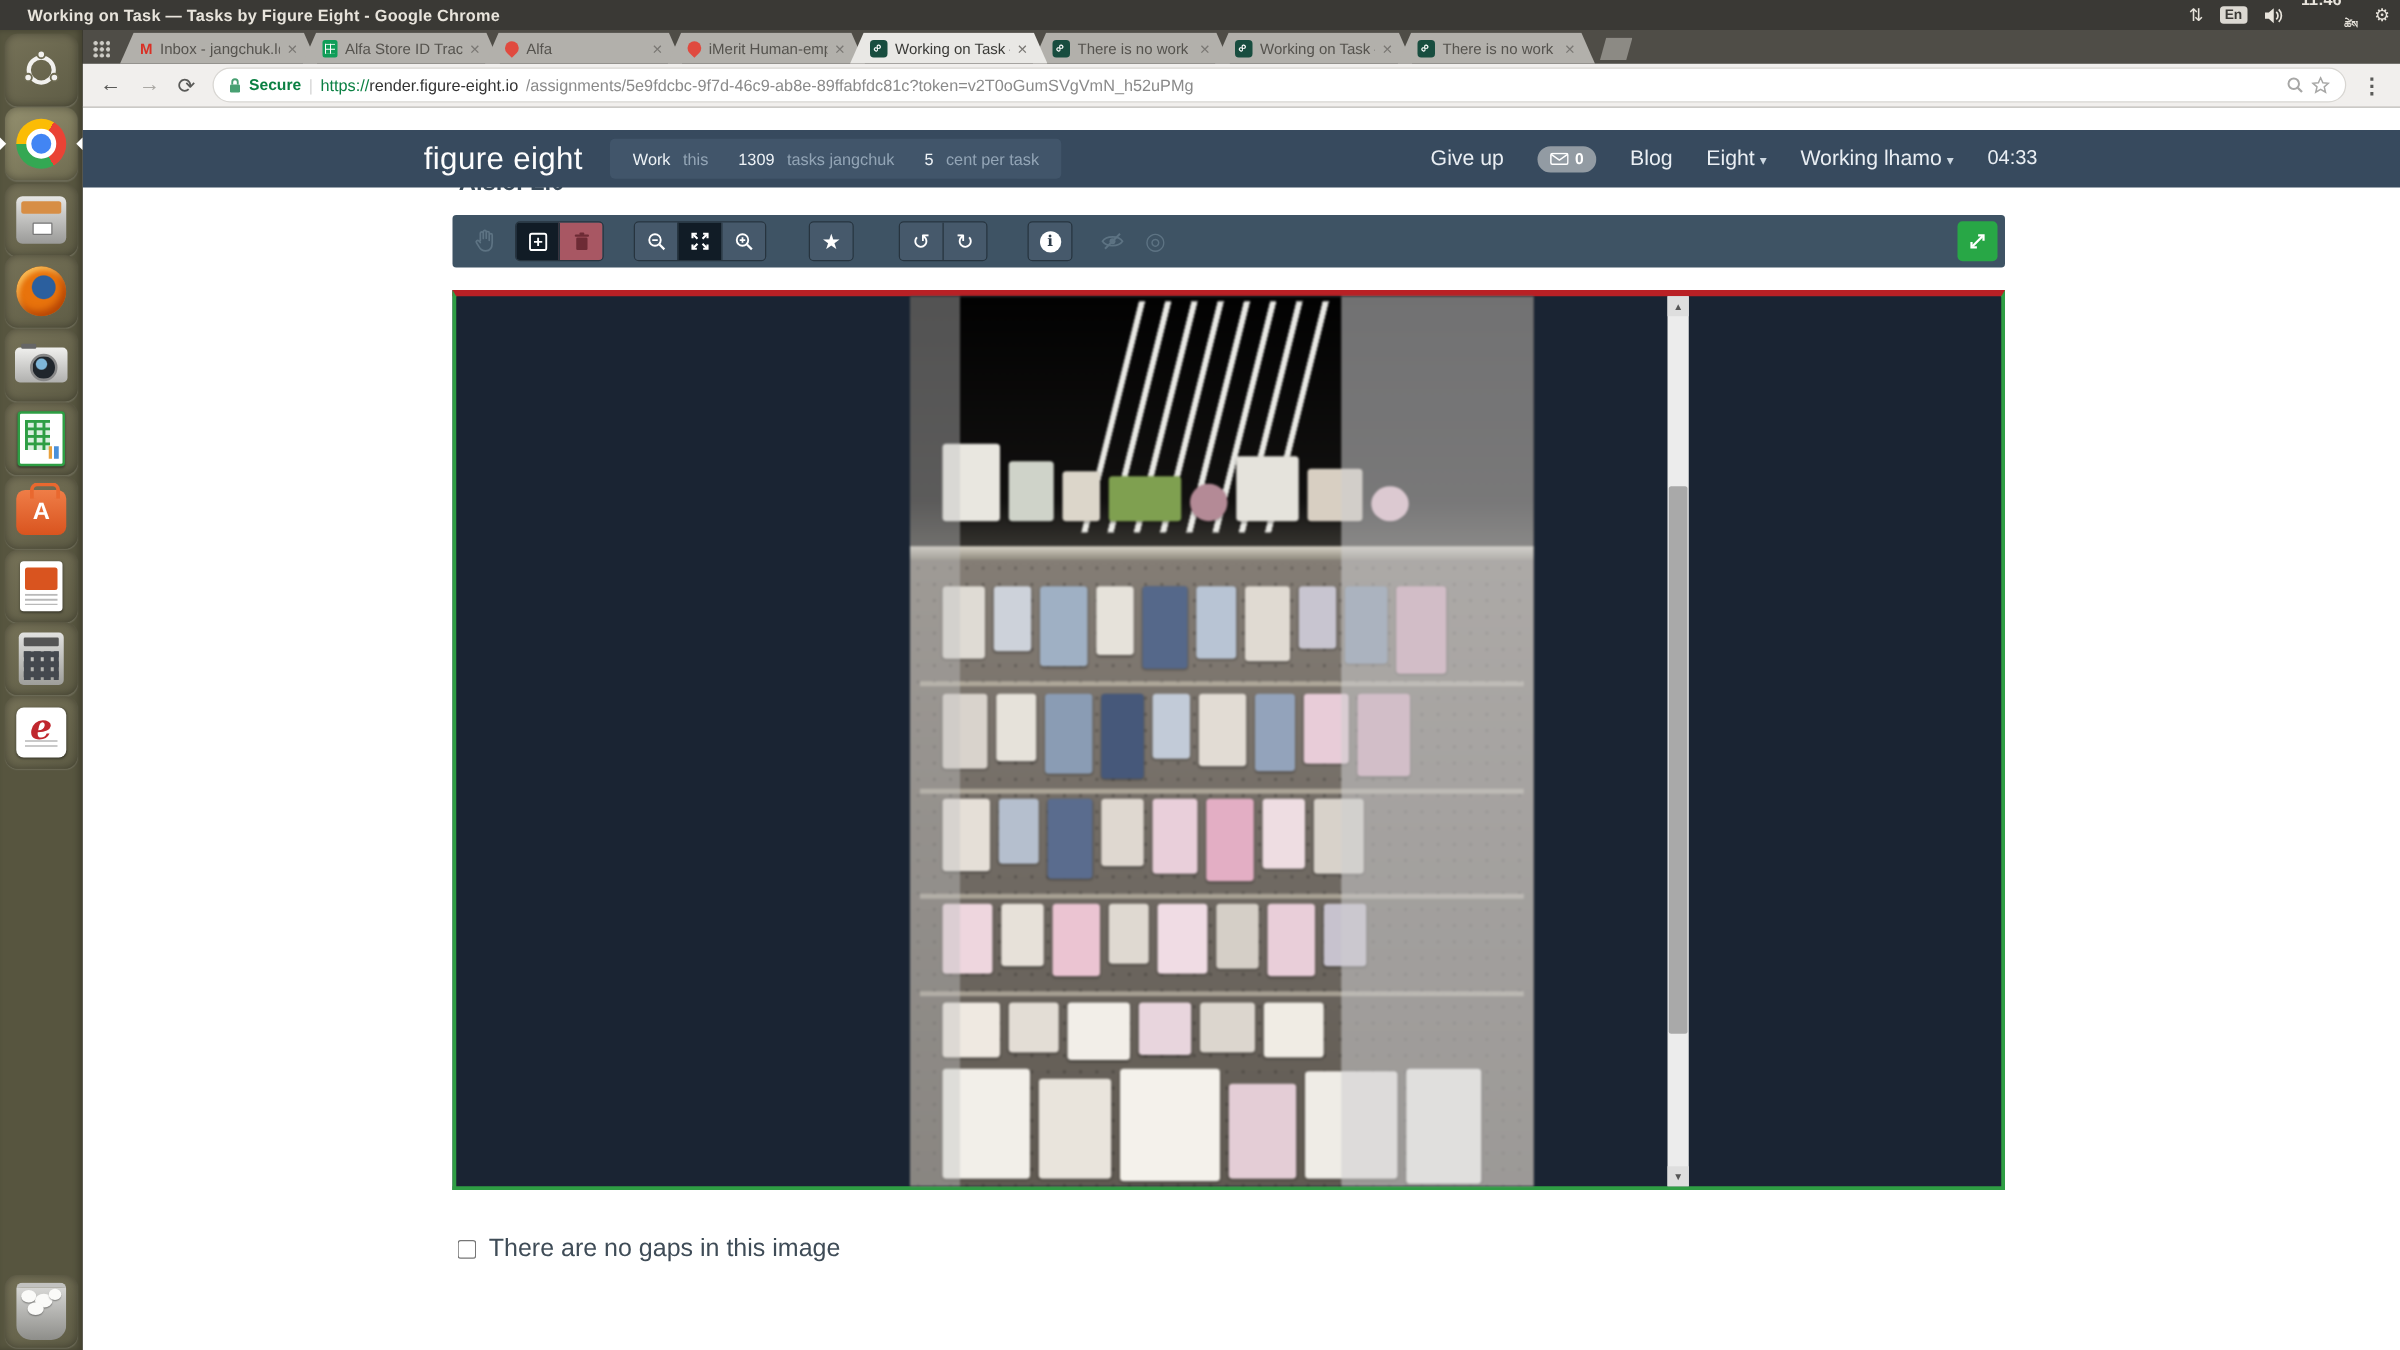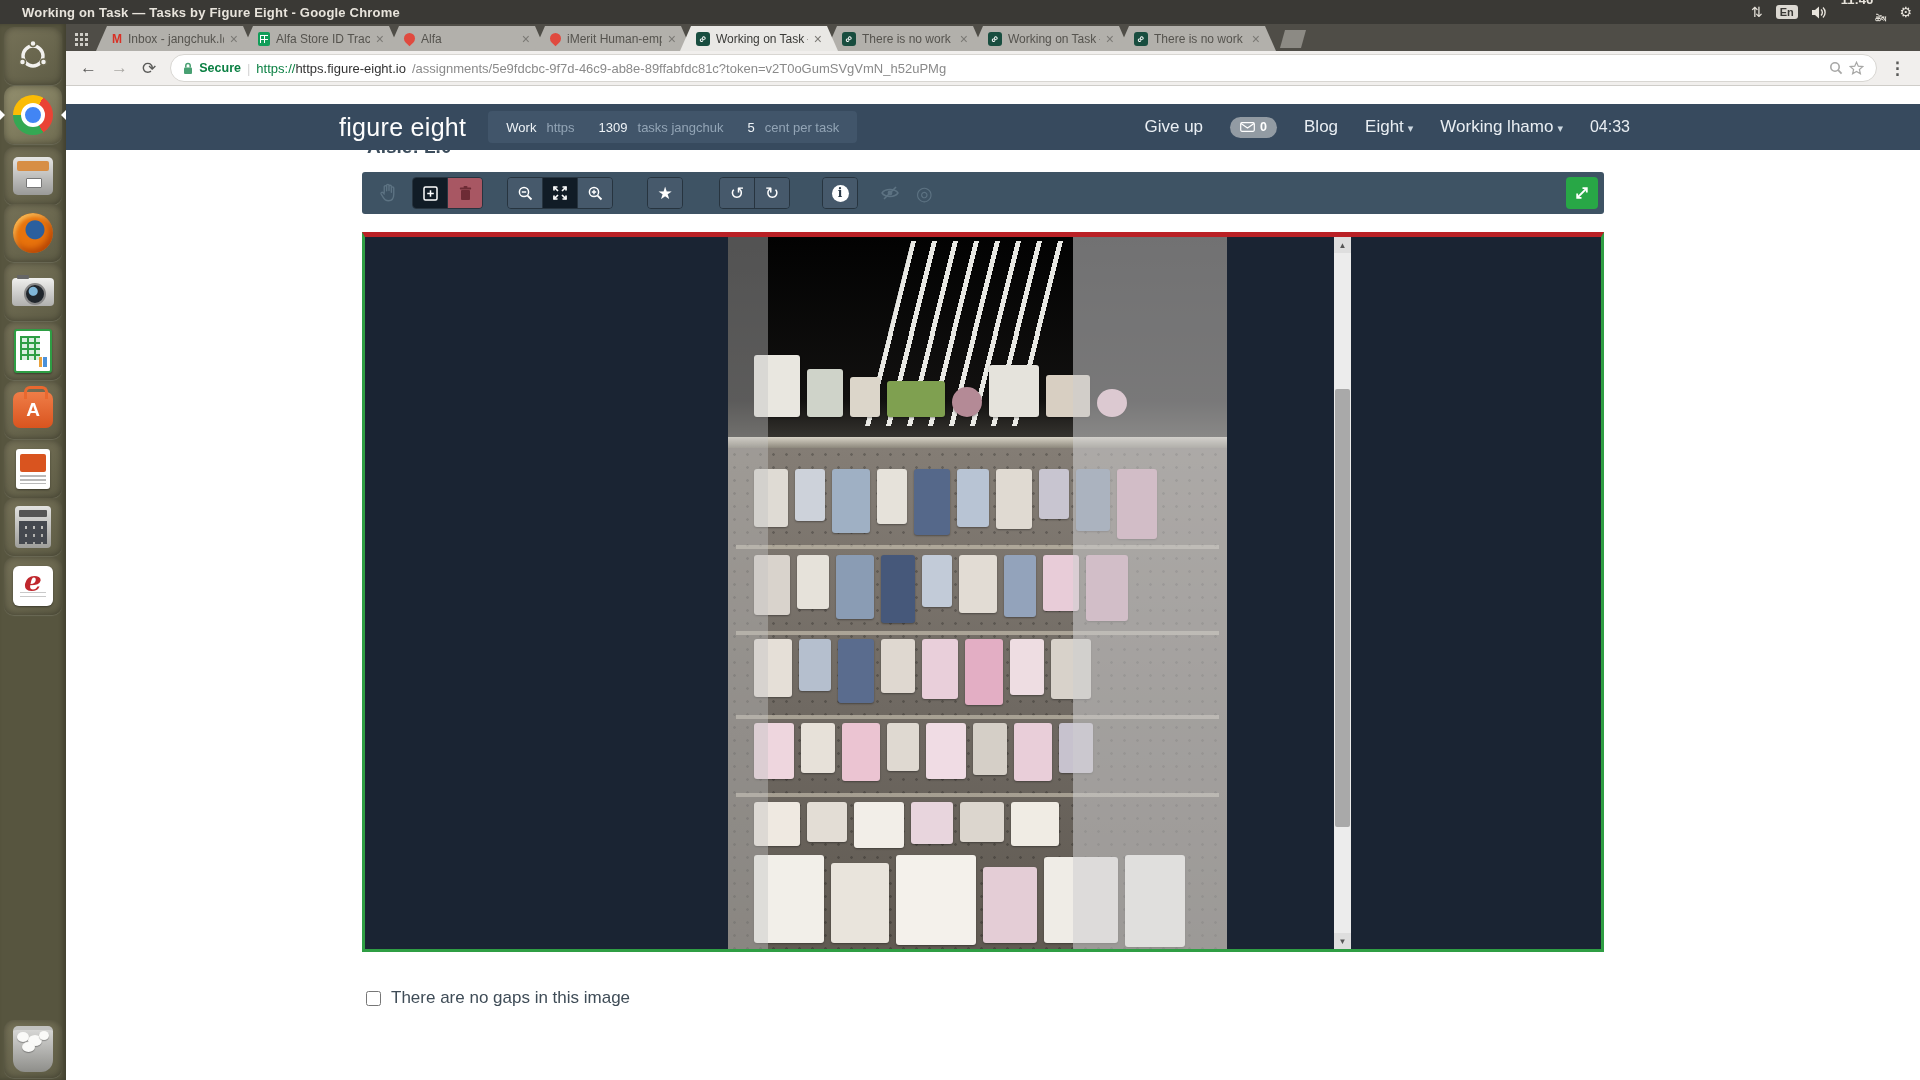--- a/index.html
+++ b/index.html
@@ -137,21 +137,21 @@
   .prow{position:absolute;left:26px;right:18px;display:flex;gap:7px;align-items:flex-start;}
   .pr{border-radius:3px;flex:0 0 auto;box-shadow:0 1px 2px rgba(0,0,0,.35);}
   .rail{position:absolute;left:8px;right:8px;height:4px;background:rgba(215,208,190,.55);}
   .ovl{position:absolute;top:0;height:100%;}
   .scrollbar{position:absolute;left:969px;top:0;width:17px;height:100%;background:#ececec;}
   .sb-arrow{position:absolute;left:0;width:17px;height:16px;background:#dedede;color:#555;font-size:8px;
     display:flex;align-items:center;justify-content:center;}
   .sb-thumb{position:absolute;left:1px;width:15px;background:#a9a9a9;border-radius:2px;}
 
   .answer-row{position:absolute;left:300px;top:902px;display:flex;align-items:center;gap:10px;}
-  .answer-row label{font-size:17px;color:#3f4c57;}
+  .answer-row label{font-size:20px;color:#3f4c57;}
   .answer-row input{width:15px;height:15px;margin:0;}
 </style>
 </head>
 <body>
 
 <div class="top-panel">
   <div class="win-title">Working on Task — Tasks by Figure Eight - Google Chrome</div>
   <div class="tray">
     <span class="tray-updown">⇅</span>
     <span class="tray-en">En</span>
@@ -306,42 +306,42 @@
   <span class="nav-btn">←</span>
   <span class="nav-btn disabled">→</span>
   <span class="nav-btn">⟳</span>
   <div class="addr">
     <svg class="addr-ic" width="10" height="13" viewBox="0 0 10 13">
       <rect x="1" y="5.5" width="8" height="6.5" rx="1" fill="#0b8043"></rect>
       <path d="M2.8 5.5 V3.6 a2.2 2.2 0 0 1 4.4 0 V5.5" fill="none" stroke="#0b8043" stroke-width="1.5"></path>
     </svg>
     <span class="secure">Secure</span>
     <span class="addr-sep">|</span>
-    <span style="white-space:nowrap"><span class="url-scheme">https://</span><span class="url-domain">https.figure-eight.io</span></span>
+    <span style="white-space:nowrap"><span class="url-scheme">https://</span><span class="url-domain">render.figure-eight.io</span></span>
     <span class="url-path">/assignments/5e9fdcbc-9f7d-46c9-ab8e-89ffabfdc81c?token=v2T0oGumSVgVmN_h52uPMg</span>
     <svg class="addr-ic" width="14" height="14" viewBox="0 0 14 14">
       <circle cx="6" cy="6" r="4.2" fill="none" stroke="#8a8a88" stroke-width="1.6"></circle>
       <line x1="9.2" y1="9.2" x2="12.6" y2="12.6" stroke="#8a8a88" stroke-width="1.8"></line>
     </svg>
     <svg class="addr-ic" width="15" height="15" viewBox="0 0 15 15">
       <path d="M7.5 1.2 L9.3 5.2 13.7 5.6 10.4 8.5 11.4 12.8 7.5 10.5 3.6 12.8 4.6 8.5 1.3 5.6 5.7 5.2 Z" fill="none" stroke="#8a8a88" stroke-width="1.2"></path>
     </svg>
   </div>
   <span class="menu-dots">⋮</span>
 </div>
 
 <div class="page">
 
   <div class="aisle">Aisle: L.0</div>
 
   <div class="f8-header">
     <div class="f8-logo">figure eight</div>
     <div class="stats-pill">
       <span class="stat-big">Work</span>
-      <span class="stat-small">https</span>
+      <span class="stat-small">this</span>
       <span class="stat-big">1309</span>
       <span class="stat-small">tasks jangchuk</span>
       <span class="stat-big">5</span>
       <span class="stat-small" style="margin-right:0">cent per task</span>
     </div>
     <div class="hdr-right">
       <span>Give up</span>
       <span class="mail-pill">
         <svg width="15" height="10" viewBox="0 0 15 10">
           <rect x="0.7" y="0.7" width="13.6" height="8.6" rx="1.2" fill="none" stroke="#fff" stroke-width="1.2"></rect>

